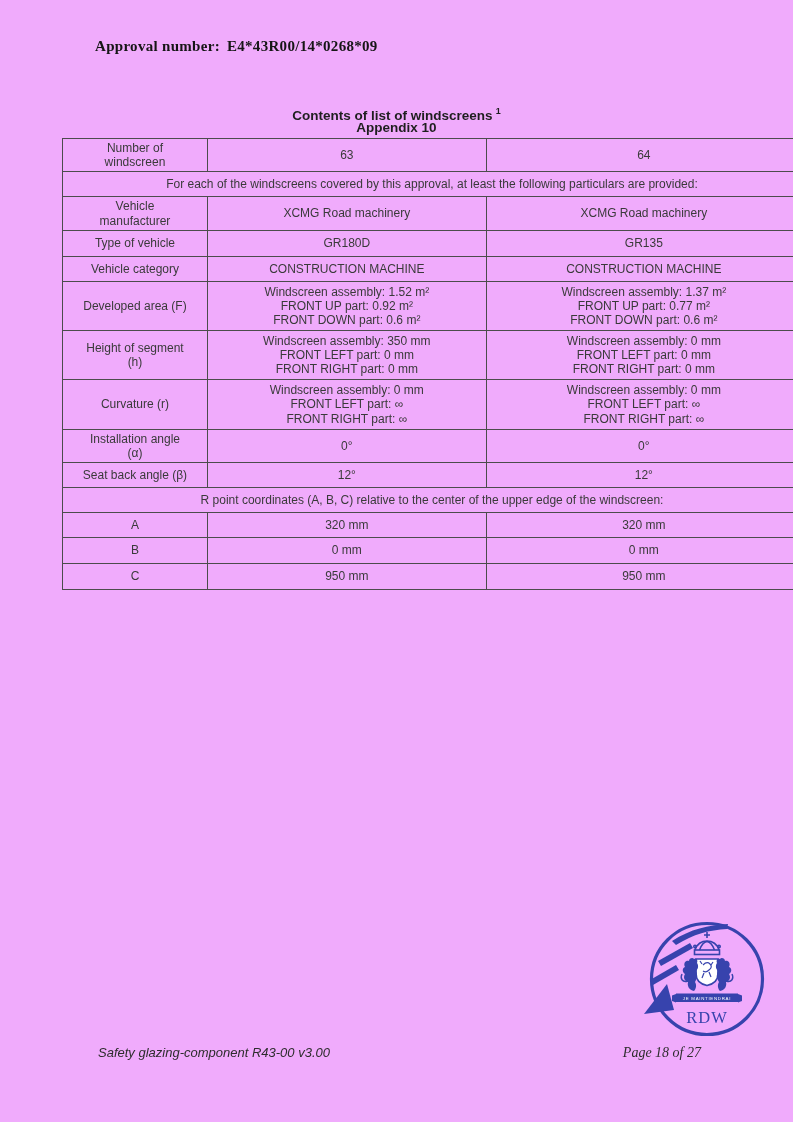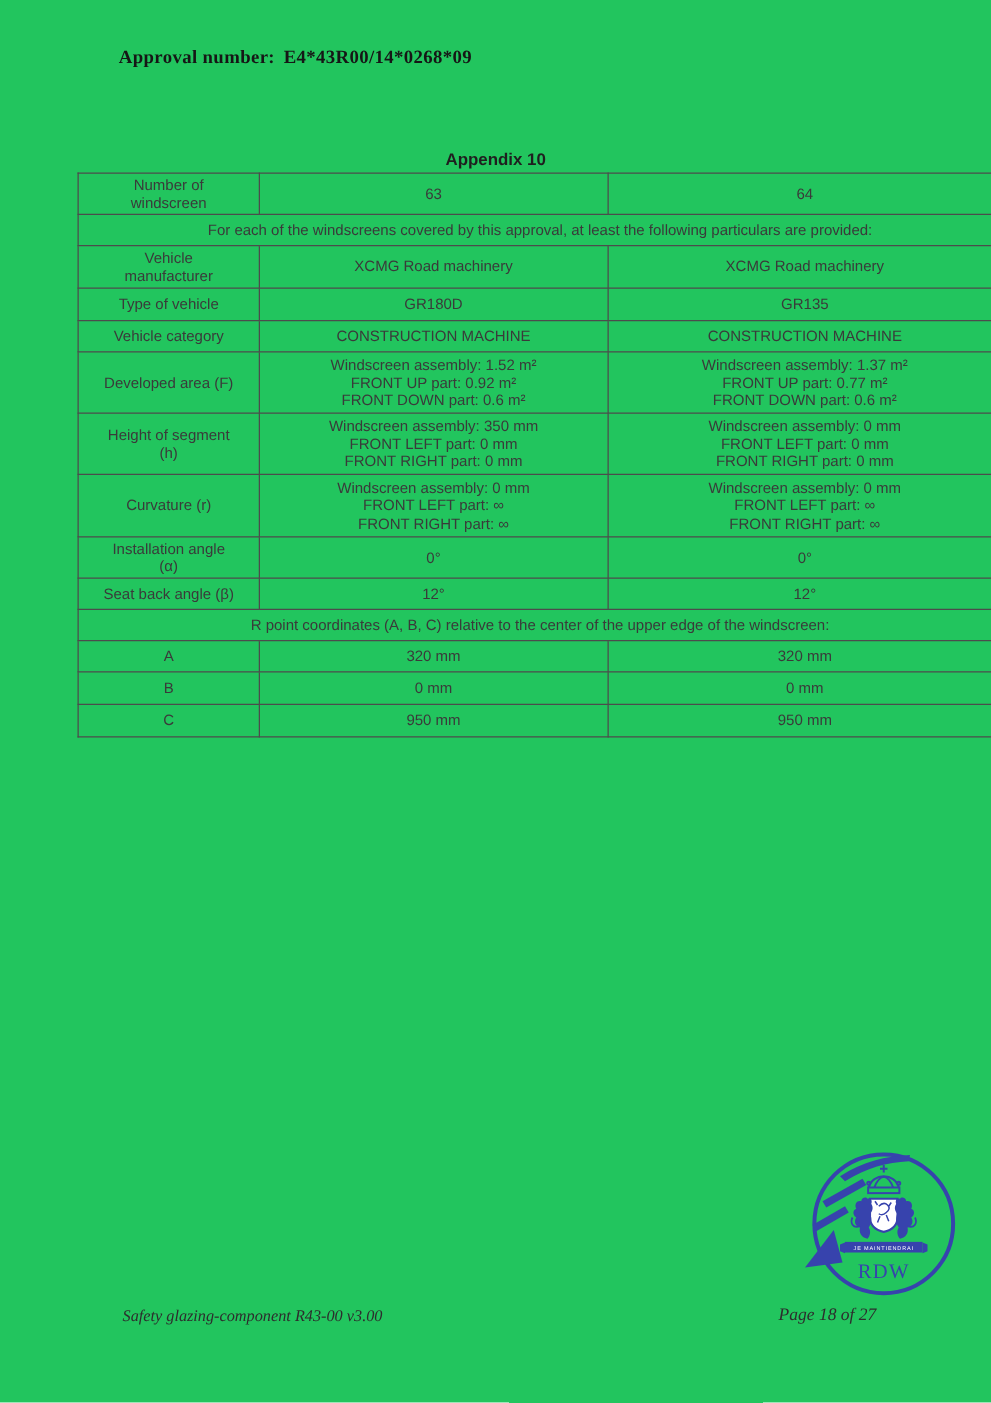--- a/index.html
+++ b/index.html
@@ -1,17 +1,17 @@
 <!DOCTYPE html>
 <html style="--accent: #3743ad;"><head>
 <meta charset="utf-8">
 <style>
   html,body{margin:0;padding:0;background:#ffffff;}
   .page{
-    position:relative;width:793px;height:1122px;background:#22c55e;
+    position:relative;width:793px;height:1122px;background:#f0abfc;
     font-family:"Liberation Sans",sans-serif;color:#3a3a3a;overflow:hidden;
   }
   .approval{
     position:absolute;left:95px;top:38px;
     font-family:"Liberation Serif",serif;font-weight:bold;font-size:15px;
     color:#161616;letter-spacing:.3px;
   }
   .approval .val{margin-left:7px;}
   .appendix{
     position:absolute;left:0;top:84px;width:100%;text-align:center;
@@ -34,38 +34,41 @@
   td.span-left{text-align:left;padding-left:4px;}
   col.c-label{width:131px;} col.c-one{width:252px;} col.c-two{width:285px;}
   tr.h30 td{height:30px;} tr.h22 td{height:22px;} tr.h31 td{height:31px;}
   tr.h23 td{height:23px;margin-top:17px;} tr.h46 td{height:46px;} tr.h47 td{height:47px;}
   .logo{
     position:absolute;left:636px;top:917px;width:134px;height:126px;
     color:var(--accent,#3743ad);
   }
   .footer-left{
     position:absolute;left:98px;top:1045px;
-    font-family:Liberation Serif, serif;font-style:italic;font-size:13px;color:#2d2d2d;
+    font-family:Liberation Sans, sans-serif;font-style:italic;font-size:13px;color:#2d2d2d;
   }
   .footer-right{
     position:absolute;right:92px;top:1045px;
     font-family:"Liberation Serif",serif;font-style:italic;font-size:14px;color:#2d2d2d;
   }
 </style>
 </head>
 <body>
 
 <div class="page">
 
   <div class="approval">
     <span>Approval number:</span><span class="val">E4*43R00/14*0268*09</span>
   </div>
 
   <div class="appendix">Appendix 10</div>
 
+  <div class="doc-title">
+    <span>Contents of list of windscreens</span><sup>1</sup>
+  </div>
 
   <table class="main">
     <colgroup>
         <col class="c-label">
         <col class="c-one">
         <col class="c-two">
       </colgroup>
     <tbody>
       <tr class="h30">
         <td>Number of

